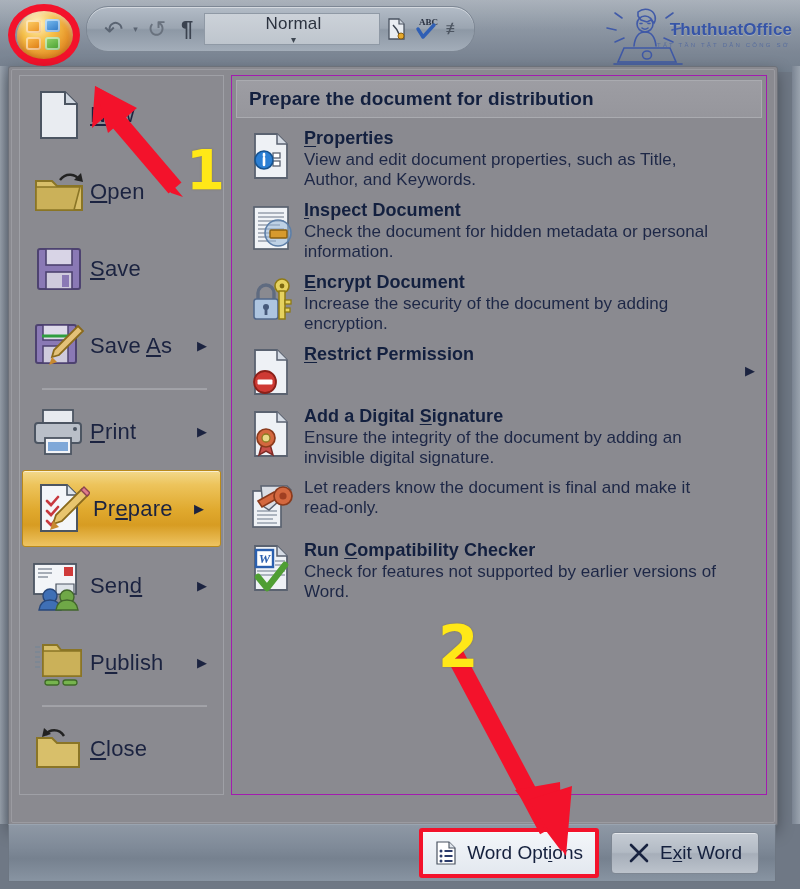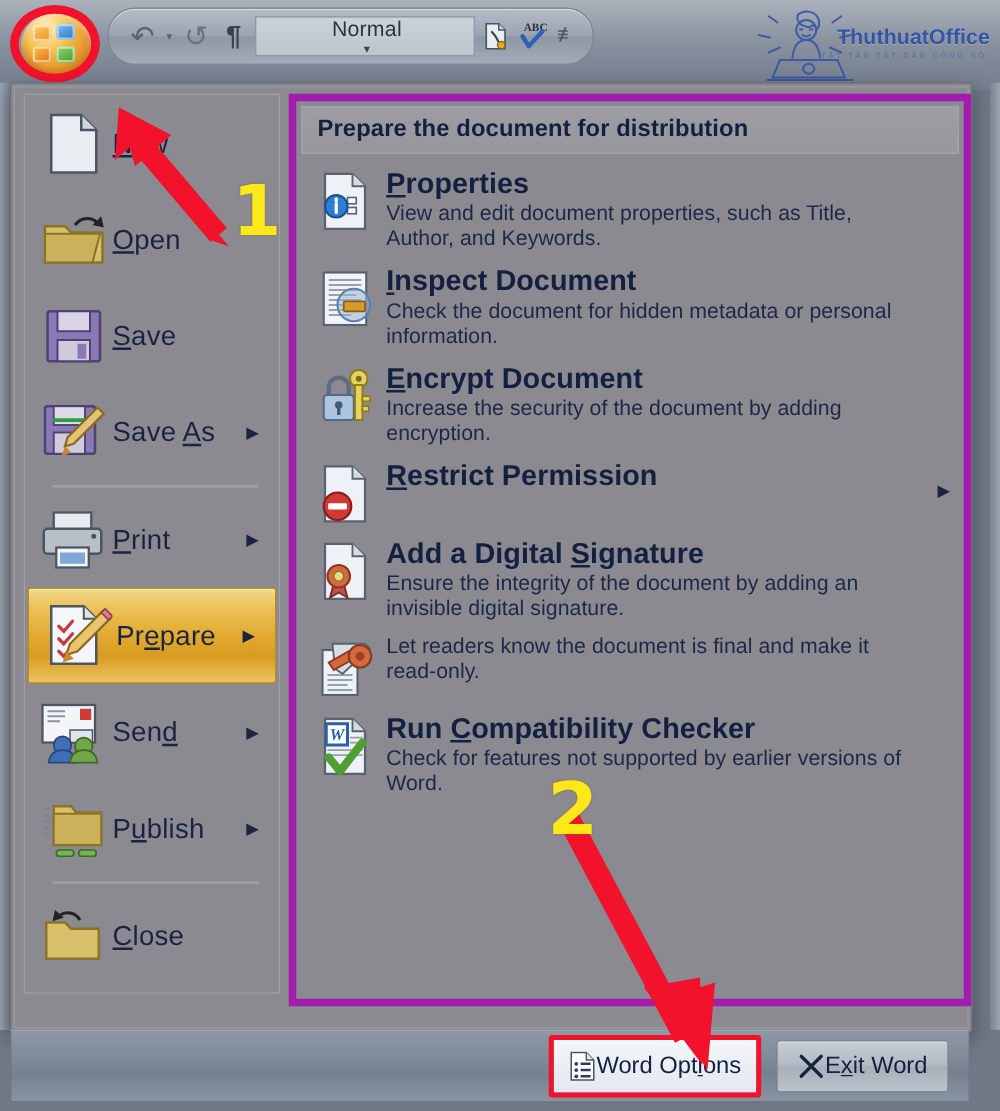--- a/index.html
+++ b/index.html
@@ -114,53 +114,53 @@
   .mi.sel{
     background:linear-gradient(180deg,#f3d98c 0%,#edc45c 18%,#e0a92e 52%,#d79c22 72%,#eec462 100%);
     border:1px solid #b98a1c;border-radius:3px;margin:0 2px;
     box-shadow:inset 0 1px 0 rgba(255,255,255,.6);
   }
   .mi-sep{height:1px;background:#a0a1a7;margin:4px 16px 4px 22px;box-shadow:0 1px 0 rgba(255,255,255,.22);}
 
   
   .right{
     position:absolute;left:222px;top:8px;width:534px;height:718px;
-    background:#8a8a90;border:6px solid #a21caf;
+    background:#8a8a90;border:1px solid #a21caf;
   }
   .pane-head{
     height:38px;margin:4px;
     background:linear-gradient(180deg,#9d9da3,#96969c);
     border:1px solid #aaabb0;
     display:flex;align-items:center;padding-left:12px;box-sizing:border-box;
   }
   .pane-head .t{font-size:19px;font-weight:bold;color:#13203f;letter-spacing:.1px;}
   .plist{position:absolute;left:4px;top:48px;right:4px;bottom:4px;}
   .pi{position:relative;display:flex;padding:4px 0 6px 6px;}
   .pi .pico{width:62px;flex:0 0 62px;display:flex;justify-content:center;padding-top:4px;}
   .pi .ptxt{flex:1;padding-right:6px;}
   .pi .ph{
-    font-size:23px;font-weight:bold;color:#13203f;margin-bottom:1px;letter-spacing:.05px;
+    font-size:18px;font-weight:bold;color:#13203f;margin-bottom:1px;letter-spacing:.05px;
   }
   .pi .ph u{text-decoration:underline;text-underline-offset:2px;}
   .pi .pd{
     font-size:17px;color:#1d2746;line-height:1.18;letter-spacing:.05px;
   }
   .pi .parw{width:24px;display:flex;align-items:center;justify-content:center;
             font-size:13px;color:#1b2340;}
 
   
   .botbar{
     position:absolute;left:8px;top:824px;width:768px;height:58px;
     background:linear-gradient(180deg,#8e98a5 0%,#7f8a98 40%,#76818f 60%,#8894a2 100%);
     border:1px solid #6d7682;border-top:1px solid #9aa4b0;
     display:flex;align-items:center;justify-content:flex-end;
     padding-right:16px;box-sizing:border-box;gap:12px;
   }
   .bbtn{
-    height:40px;display:flex;align-items:center;padding:0 16px;
+    height:40px;display:flex;align-items:center;gap:10px;padding:0 16px;
     background:linear-gradient(180deg,#c6ccd4 0%,#b2bac4 48%,#a6aeb9 52%,#bcc3cc 100%);
     border:1px solid #7e8793;border-radius:4px;
     box-shadow:inset 0 1px 0 rgba(255,255,255,.55);
     font-size:19px;color:#14203d;
   }
   .bbtn u{text-decoration:underline;text-underline-offset:2px;}
   .bbtn.hl{
     background:linear-gradient(180deg,#f3f6fa,#e3e8ef);
     border:4px solid #f3122b;border-radius:3px;padding:0 12px;height:42px;
   }

